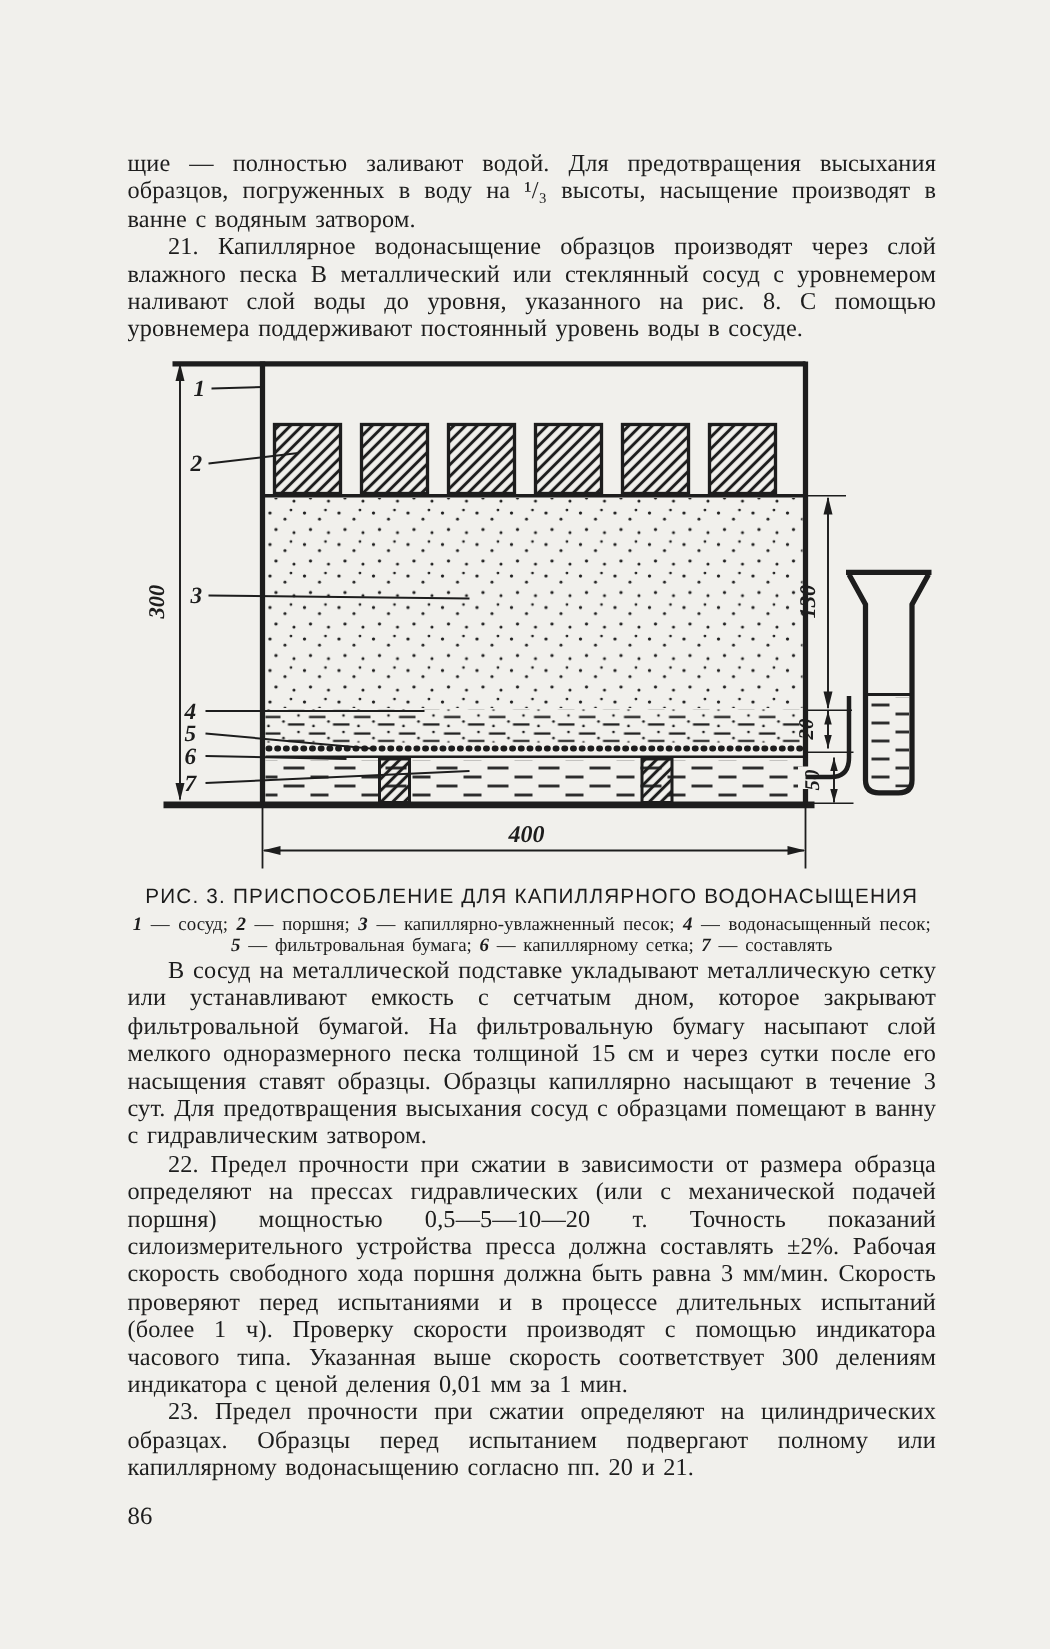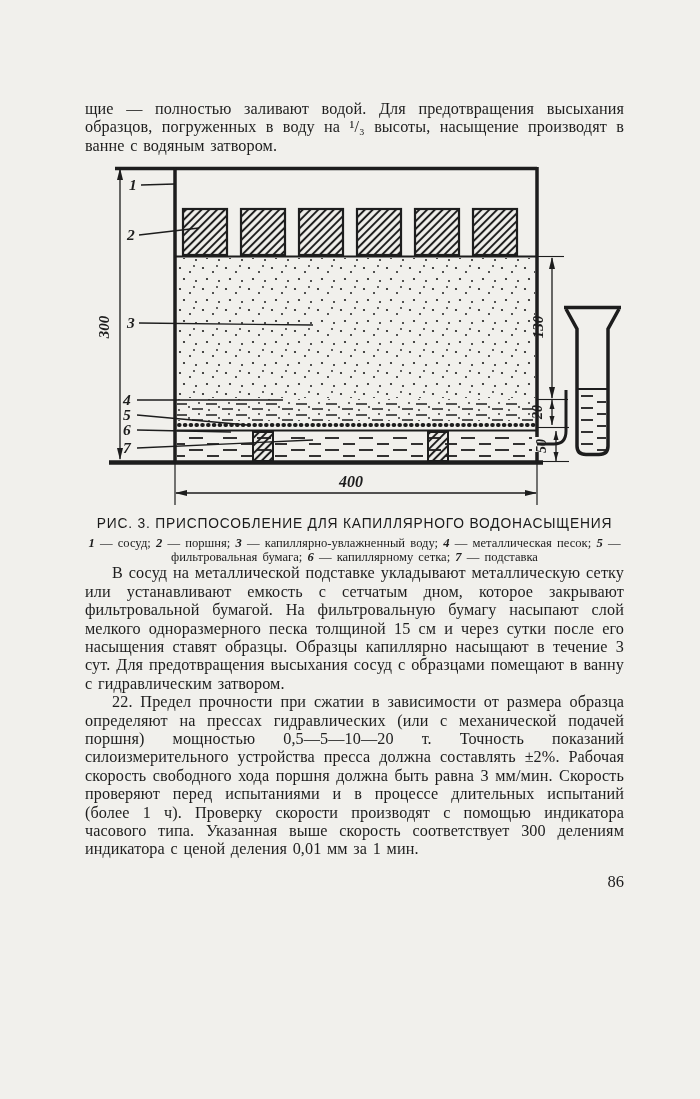--- a/index.html
+++ b/index.html
@@ -47,37 +47,37 @@
     text-align-last:center;
     word-spacing:2px;
     color:#1d1d1d;
   }
   .legend i{font-style:italic;font-weight:600;}
   .after-fig{margin-top:13px;}
   .pageno{
     margin-top:13px;
     font-size:16.5px;
     color:#1d1d1d;
-    text-align:right;
   }
   
   .ink{stroke:#1d1d1d;}
   .fig-text{
     font-family:"Liberation Serif", serif;
     font-style:italic;
     font-weight:700;
     fill:#1d1d1d;
   }
 </style>
 </head>
 <body>
 
 <div class="page">
 
   <p class="body">щие — полностью заливают водой. Для предотвращения высыхания образцов, погруженных в воду на ¹/₃ высоты, насыщение производят в ванне с водяным затвором.</p>
+  <p class="body ind">21. Капиллярное водонасыщение образцов производят через слой влажного песка В металлический или стеклянный сосуд с уровнемером наливают слой воды до уровня, указанного на рис. 8. С помощью уровнемера поддерживают постоянный уровень воды в сосуде.</p>
 
   <figure>
     <svg width="560" height="352" viewBox="0 0 560 352">
       <defs>
         <pattern id="pDots" width="23" height="21" patternUnits="userSpaceOnUse">
           <circle cx="3" cy="4" r="1.1" fill="#1d1d1d"></circle>
           <circle cx="13" cy="8" r="1" fill="#1d1d1d"></circle>
           <circle cx="7" cy="15" r="1.1" fill="#1d1d1d"></circle>
           <circle cx="19" cy="17" r="1" fill="#1d1d1d"></circle>
           <circle cx="17" cy="2" r="0.9" fill="#1d1d1d"></circle>
@@ -200,23 +200,24 @@
         <text class="fig-text" x="38" y="276">6</text>
         <text class="fig-text" x="38" y="294">7</text>
       </g>
     </svg>
 
     <figcaption>
       <div class="caption">
         <div>РИС. 3. ПРИСПОСОБЛЕНИЕ ДЛЯ КАПИЛЛЯРНОГО ВОДОНАСЫЩЕНИЯ</div>
       </div>
       <div class="legend">
-        <span><i>1</i><span> — сосуд; </span></span><span><i>2</i><span> — поршня; </span></span><span><i>3</i><span> — капиллярно-увлажненный воду; </span></span><span><i>4</i><span> — металлическая песок; </span></span><span><i>5</i><span> — фильтровальная бумага; </span></span><span><i>6</i><span> — капиллярному сетка; </span></span><span><i>7</i><span> — подставка</span></span>
+        <span><i>1</i><span> — сосуд; </span></span><span><i>2</i><span> — поршня; </span></span><span><i>3</i><span> — капиллярно-увлажненный песок; </span></span><span><i>4</i><span> — водонасыщенный песок; </span></span><span><i>5</i><span> — фильтровальная бумага; </span></span><span><i>6</i><span> — капиллярному сетка; </span></span><span><i>7</i><span> — составлять</span></span>
       </div>
     </figcaption>
   </figure>
 
   <p class="body ind after-fig">В сосуд на металлической подставке укладывают металлическую сетку или устанавливают емкость с сетчатым дном, которое закрывают фильтровальной бумагой. На фильтровальную бумагу насыпают слой мелкого одноразмерного песка толщиной 15 см и через сутки после его насыщения ставят образцы. Образцы капиллярно насыщают в течение 3 сут. Для предотвращения высыхания сосуд с образцами помещают в ванну с гидравлическим затвором.</p>
   <p class="body ind">22. Предел прочности при сжатии в зависимости от размера образца определяют на прессах гидравлических (или с механической подачей поршня) мощностью 0,5—5—10—20 т. Точность показаний силоизмерительного устройства пресса должна составлять ±2%. Рабочая скорость свободного хода поршня должна быть равна 3 мм/мин. Скорость проверяют перед испытаниями и в процессе длительных испытаний (более 1 ч). Проверку скорости производят с помощью индикатора часового типа. Указанная выше скорость соответствует 300 делениям индикатора с ценой деления 0,01 мм за 1 мин.</p>
+  <p class="body ind">23. Предел прочности при сжатии определяют на цилиндрических образцах. Образцы перед испытанием подвергают полному или капиллярному водонасыщению согласно пп. 20 и 21.</p>
 
   <div class="pageno">86</div>
 
 </div>
 
 </body></html>

